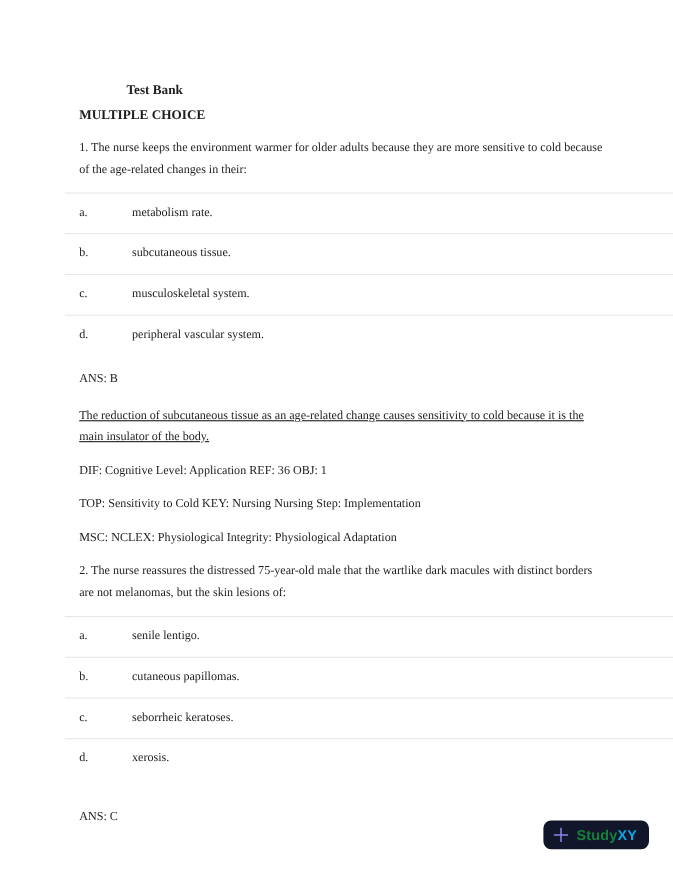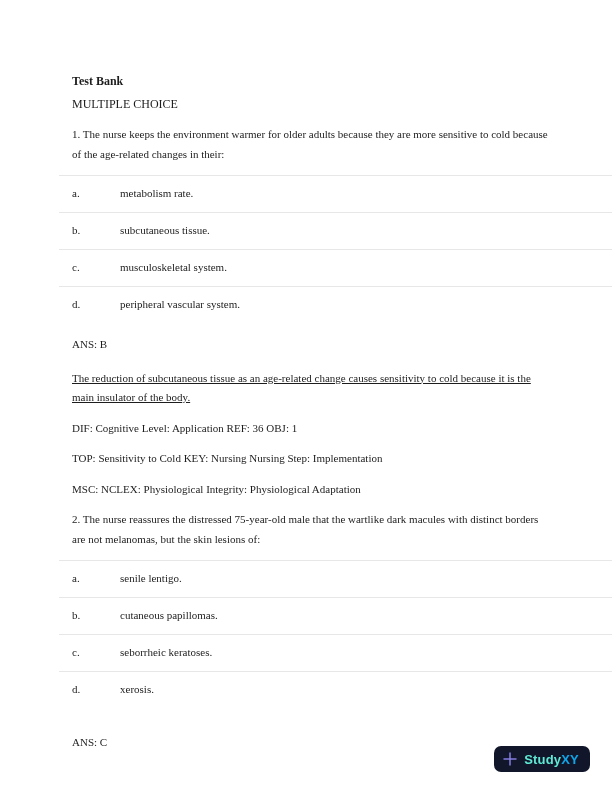--- a/index.html
+++ b/index.html
@@ -17,23 +17,24 @@
     top: 74px;
     left: 72px;
     width: 478px;
     font-size: 11px;
     line-height: 19.5px;
   }
   .doc-title {
     font-weight: bold;
     font-size: 12px;
     line-height: 14px;
+    margin-left: 43px;
   }
   .section-heading {
-    font-weight: normal;
+    font-weight: bold;
     font-size: 12px;
     line-height: 14px;
     margin-top: 9px;
   }
   .stem { margin-top: 14px; }
   .stem.q2 { margin-top: 11px; }
   .choices {
     margin-top: 4px;
     margin-left: -13px;   
     margin-right: -62px;  
@@ -62,21 +63,21 @@
     display: flex;
     align-items: center;
     gap: 7px;
     background: #12162a;
     border-radius: 7px;
     padding: 0 11px 0 9px;
     font-family: "Liberation Sans", sans-serif;
   }
   .logo-plus svg { display: block; }
   .logo-name { font-size: 13px; font-weight: bold; letter-spacing: 0.2px; line-height: 1; }
-  .logo-primary { color: #5eead4; }
+  .logo-primary { color: #15803d; }
   .logo-accent { color: #0ea5e9; }
 </style>
 </head>
 <body>
 
 <div class="page">
   <div class="content">
 
     <div class="doc-title">Test Bank</div>
     <div class="section-heading">MULTIPLE CHOICE</div>

